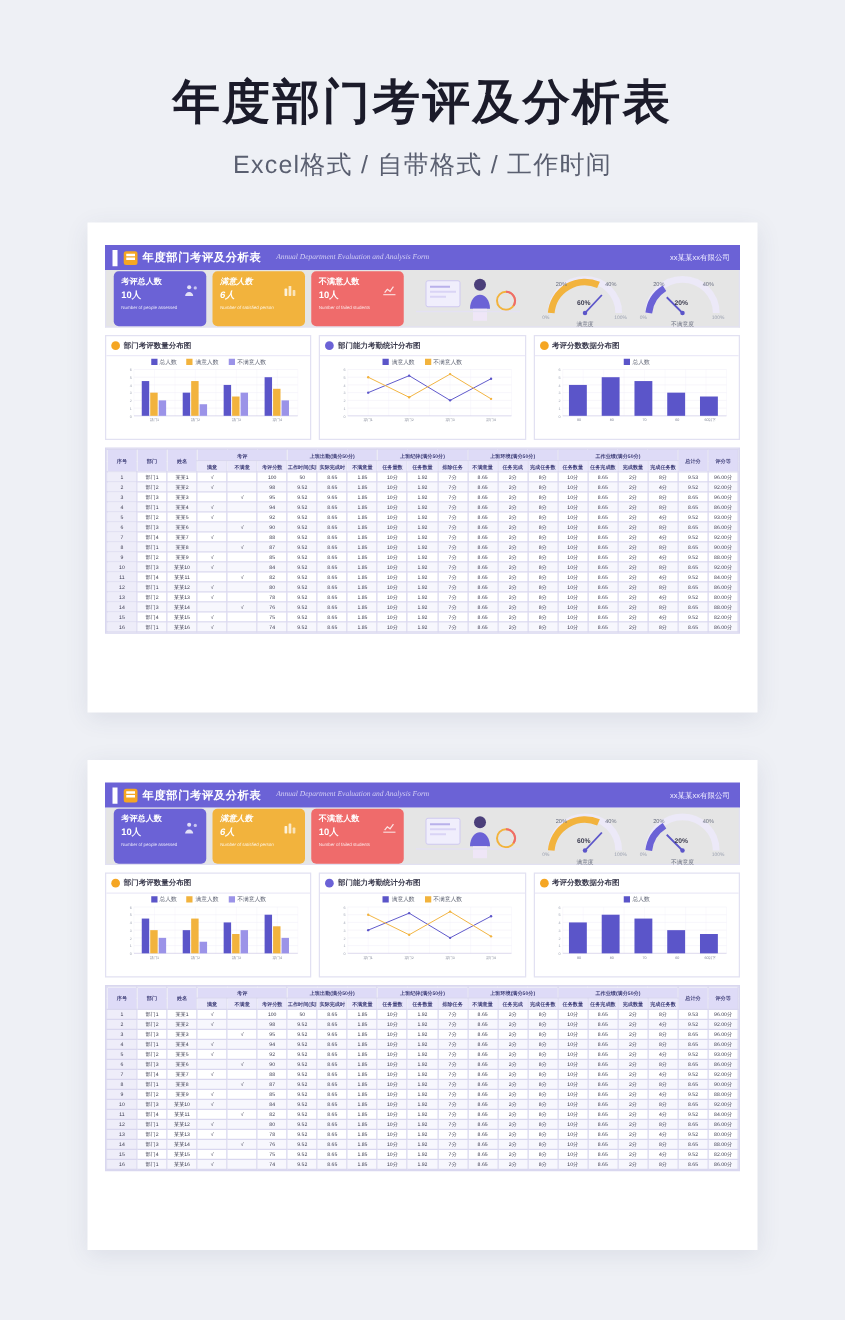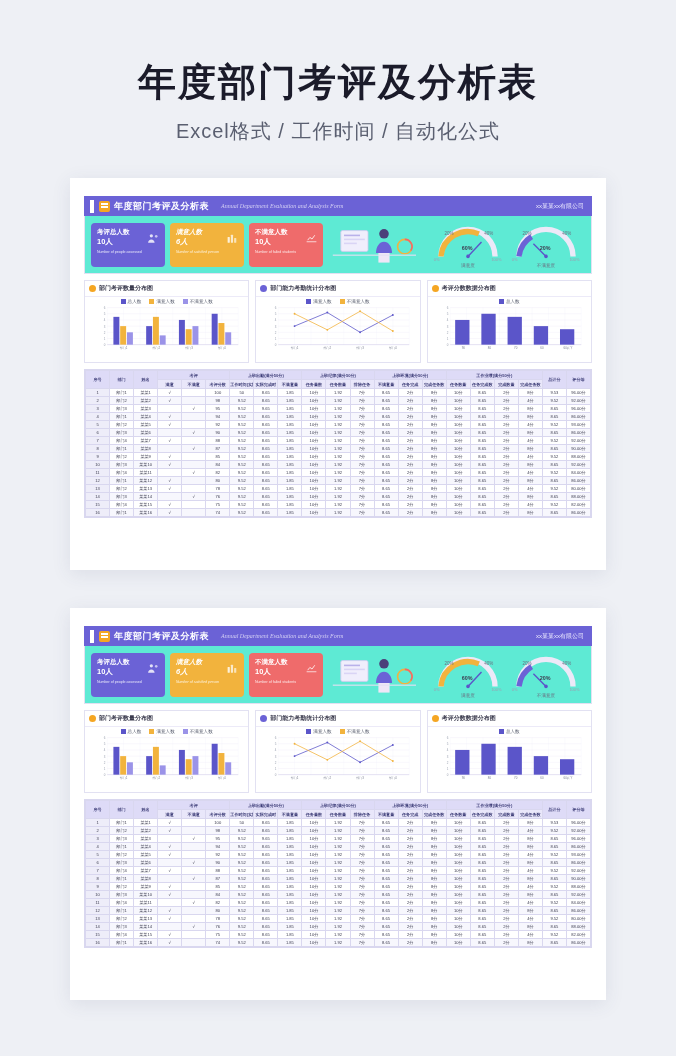--- a/index.html
+++ b/index.html
@@ -59,21 +59,21 @@
     font-family: "Liberation Serif", serif;
   }
   .sheet-company {
     color: #ece9ff; font-size: 6px; position: absolute; right: 8px;
   }
 
   
   .kpi-band {
     border: 1px solid #e2e1f2; border-top: none;
     display: flex; align-items: center; padding: 7px 6px; gap: 5px;
-    background: #5eead4; height: 58px;
+    background: #e5e5e5; height: 46px;
   }
   .kpi {
     flex: 0 0 74px; height: 44px; border-radius: 4px; color: #fff;
     padding: 5px 5px 4px 6px; position: relative; overflow: hidden;
   }
   .kpi.purple { background: #6b62d6; }
   .kpi.orange { background: #f2b33d; font-style: italic; }
   .kpi.red    { background: #ef6b6b; }
   .kpi-label { font-size: 6.5px; font-weight: bold; line-height: 1.1; }
   .kpi-value { font-size: 7.5px; font-weight: bold; margin-top: 2px; }
@@ -123,21 +123,21 @@
   table.grid tbody tr:nth-child(even) td { background: #f7f7fd; }
   .idx { background: #eeedf9 !important; color: #6a6a85; }
 </style>
 </head>
 <body>
 
 <div class="page">
 
   <div class="hero">
     <h1 class="hero-title">年度部门考评及分析表</h1>
-    <div class="hero-sub">Excel格式 / 工作时间 / 自动化公式</div>
+    <div class="hero-sub">Excel格式 / 自带格式 / 工作时间</div>
   </div>
 
   <div class="preview" id="preview-1">
   <div class="sheet">
 
     <div class="sheet-top">
       <span class="bar-accent"></span>
       <span class="tl-icon"></span>
       <span class="sheet-title">年度部门考评及分析表</span>
       <span class="sheet-sub">Annual Department Evaluation and Analysis Form</span>

